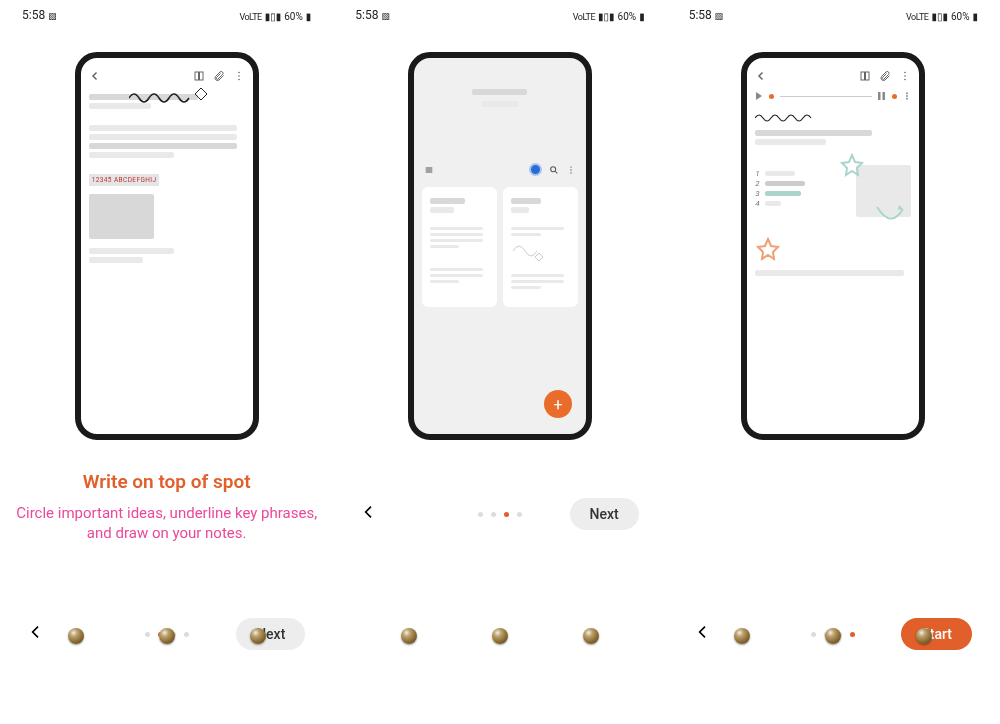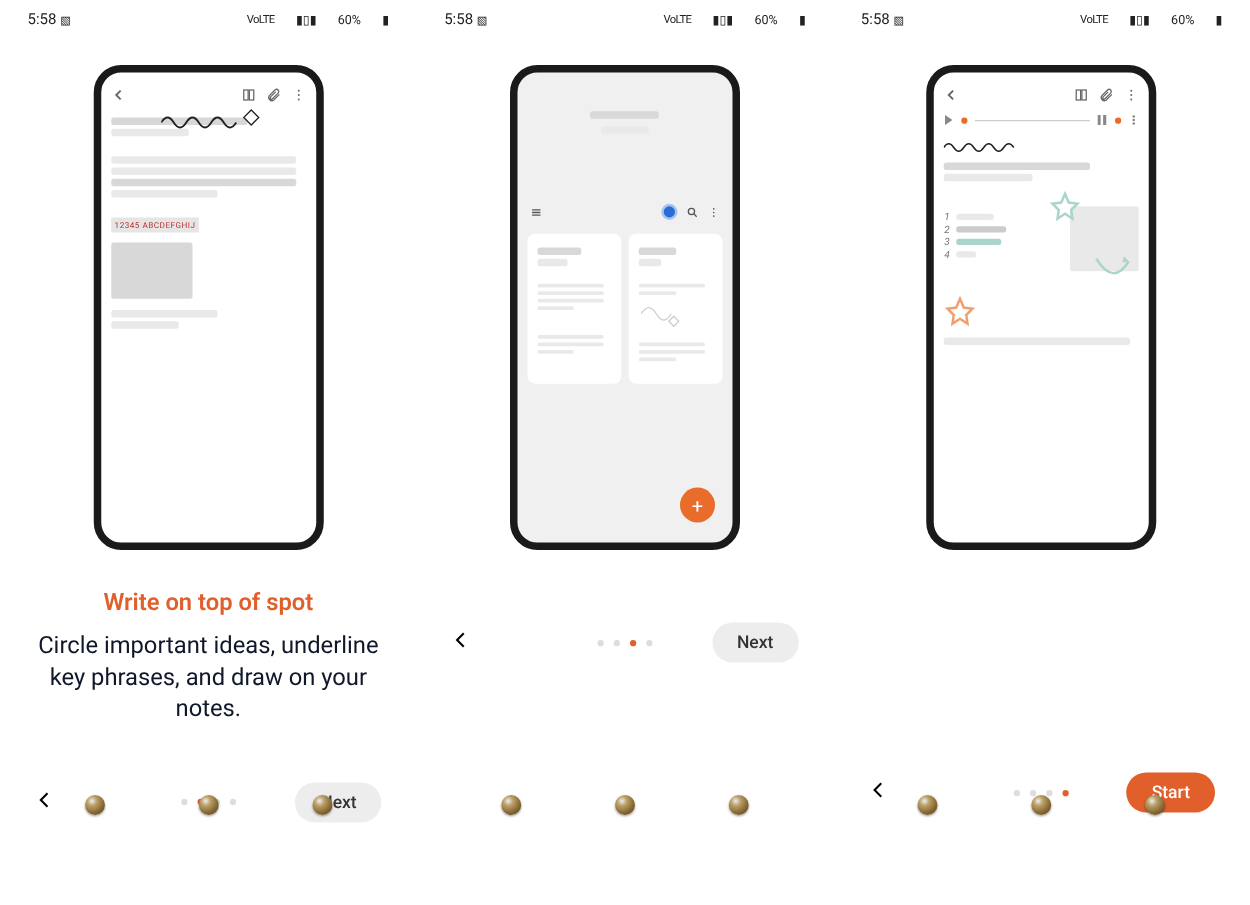--- a/index.html
+++ b/index.html
@@ -12,21 +12,21 @@
     --teal:#abd5cc;
     --orange-dot:#ea6c2b;
   }
   *{box-sizing:border-box;font-family:-apple-system,Segoe UI,Roboto,Arial,sans-serif}
   body{margin:0;background:#fff;width:1000px;height:724px;overflow:hidden}
   .row{display:flex;width:1000px}
   .col{width:333.33px;position:relative;display:flex;flex-direction:column;align-items:center}
 
   
   .status{width:100%;height:22px;display:flex;align-items:flex-end;justify-content:space-between;padding:0 22px;font-size:12px;color:var(--dark);font-weight:400}
-  .status .right{display:flex;align-items:center;gap:17px;font-size:10px}
+  .status .right{display:flex;align-items:center;gap:3px;font-size:10px}
   .sig{font-size:9px;letter-spacing:-0.5px}
 
   
   .phonewrap{height:430px;display:flex;align-items:flex-start;justify-content:center;padding-top:30px}
   .phone{width:184px;height:388px;border:6px solid #1a1a1a;border-radius:22px;background:#fff;position:relative;overflow:hidden}
   .phone.dim{background:#f0f0f0}
   .phone-inner{position:absolute;inset:0;padding:6px 8px}
 
   
   .ptool{height:24px;display:flex;align-items:center;justify-content:space-between}
@@ -49,21 +49,21 @@
   .fab{position:absolute;right:14px;bottom:16px;width:28px;height:28px;border-radius:50%;background:var(--orange-dot);color:#fff;display:flex;align-items:center;justify-content:center;font-size:16px}
 
   
   .player{display:flex;align-items:center;gap:6px;margin:4px 0 8px}
   .numline{display:flex;align-items:center;gap:4px;margin:1px 0}
   .numline .n{font-size:8px;color:#777;width:6px;font-style:italic}
 
   
   .txtarea{width:100%;padding:0 16px;text-align:center;min-height:120px;}
   .title{color:var(--accent);font-weight:600;font-size:19px;margin:18px 0 10px}
-  .desc{color:#0f172a;font-size:19px;line-height:1.35}
+  .desc{color:#ec4899;font-size:15px;line-height:1.35}
 
   
   .bnav{width:100%;display:flex;align-items:center;justify-content:space-between;padding:0 28px;margin-top:42px;height:40px}
   .bnav .chev{width:16px;height:16px;color:#000}
   .dots{display:flex;gap:8px;position:absolute;left:50%;transform:translateX(-50%)}
   .dot{width:5px;height:5px;border-radius:50%;background:#ddd}
   .dot.on{background:var(--accent)}
   .btn{background:#ededed;color:#333;border:none;border-radius:18px;padding:8px 20px;font-size:14px;font-weight:500}
   .btn.primary{background:var(--accent);color:#fff}
 

